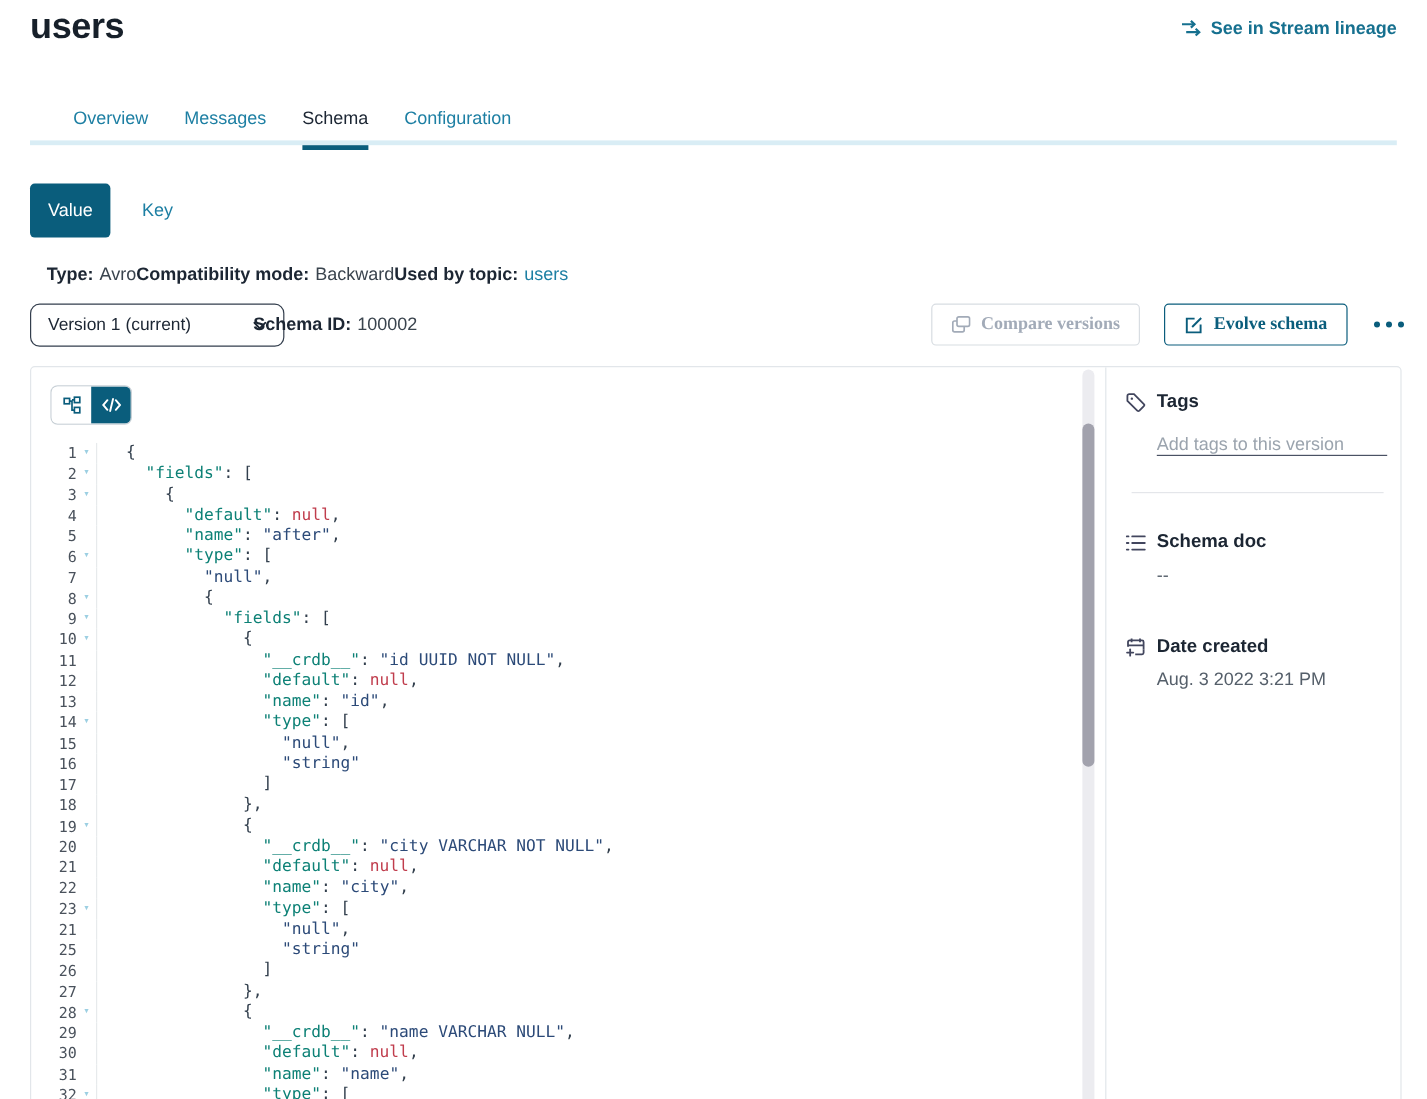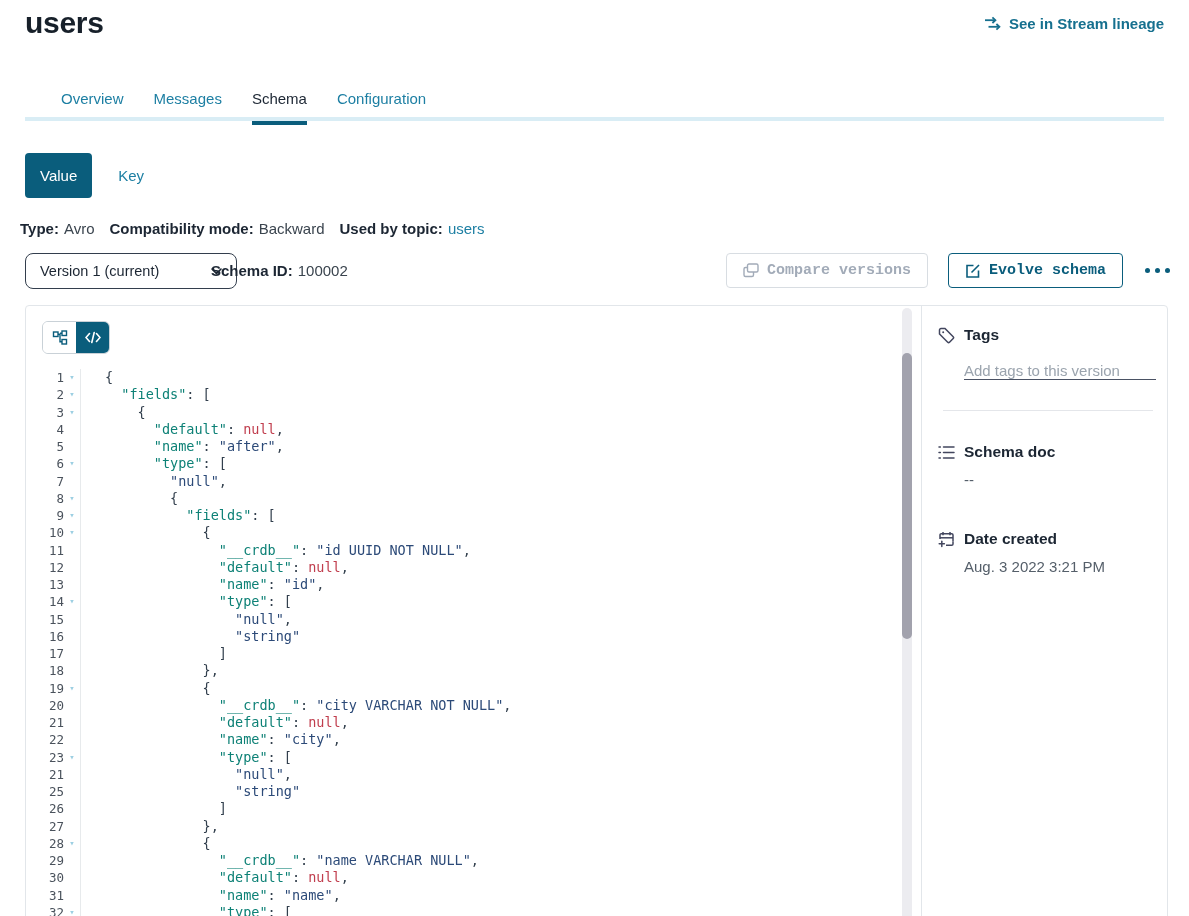--- a/index.html
+++ b/index.html
@@ -19,34 +19,34 @@
   .tab.active::after{content:"";position:absolute;left:0;right:0;bottom:-4px;height:4px;background:#0a5d7c;z-index:2;}
   .tab-bar{position:absolute;left:25px;right:25px;top:117px;height:4px;background:#d9edf5;}
 
   
   .vk-row{position:absolute;left:25px;top:153px;display:flex;align-items:center;gap:26px;}
   .vk-selected{height:45px;padding:0 15px;border:none;border-radius:4px;background:#0a5d7c;color:#fff;
     font-size:15px;font-family:inherit;cursor:pointer;}
   .vk-link{font-size:15px;color:#1d7fa3;background:none;border:none;font-family:inherit;cursor:pointer;}
 
   
-  .meta-row{position:absolute;left:20px;top:220px;display:flex;gap:15px;font-size:15px;color:#3a444e;text-align:right;}
+  .meta-row{position:absolute;left:39px;top:220px;display:flex;gap:0;font-size:15px;color:#3a444e;text-align:right;}
   .meta-item{display:flex;gap:5px;}
   .meta-item b{color:#1c2633;font-weight:700;}
   .meta-link{color:#1d7fa3;cursor:pointer;text-decoration:none;}
 
   
   .version-select{position:absolute;left:25px;top:253px;width:212px;height:36px;border:1px solid #333e4d;
     border-radius:8px;background:#fff;display:flex;align-items:center;justify-content:space-between;
     padding:0 14px;font-size:14.5px;color:#1c2633;cursor:pointer;}
   .schema-id{position:absolute;left:211px;top:262px;font-size:15px;color:#3a444e;}
   .schema-id b{color:#1c2633;margin-right:5px;}
   .actions{position:absolute;right:17px;top:253px;display:flex;align-items:center;gap:20px;}
   .btn{height:35px;display:flex;align-items:center;gap:8px;border-radius:4px;background:#fff;
-    font-size:15px;font-weight:600;font-family:Liberation Mono, monospace;padding:0 16px;cursor:pointer;}
+    font-size:15px;font-weight:600;font-family:Liberation Serif, serif;padding:0 16px;cursor:pointer;}
   .btn-disabled{border:1px solid #d8dde2;color:#a2abb8;cursor:default;}
   .btn-teal{border:1px solid #0a5d7c;color:#0a5d7c;}
   .more-btn{display:flex;gap:5px;align-items:center;background:none;border:none;padding:4px 2px;cursor:pointer;}
   .more-btn i{width:5px;height:5px;border-radius:50%;background:#0a5d7c;display:block;}
 
   
   .panel{position:absolute;left:25px;top:305px;width:1143px;height:660px;border:1px solid #e2e6ea;
     border-radius:4px;background:#fff;overflow:hidden;}
   .code-pane{position:absolute;left:0;top:0;width:895px;height:100%;}
   .pane-divider{position:absolute;left:895px;top:0;width:1px;height:100%;background:#e2e6ea;}

